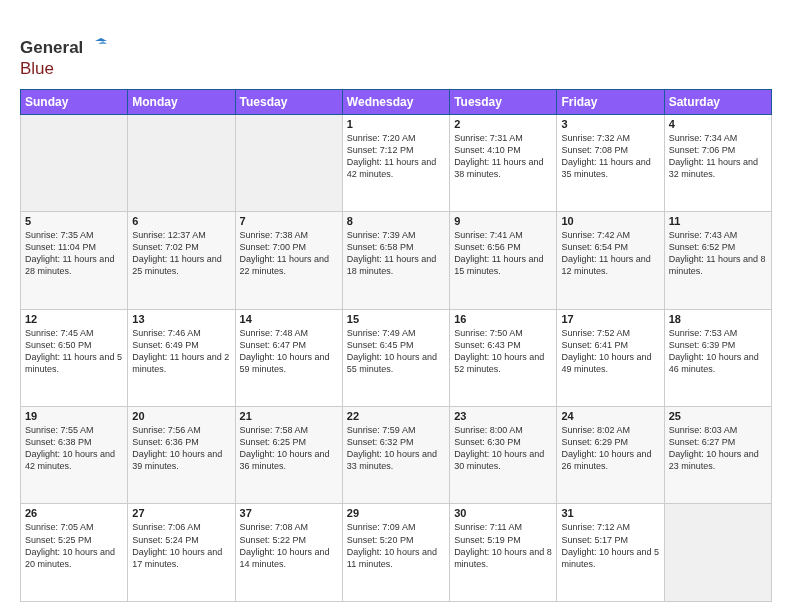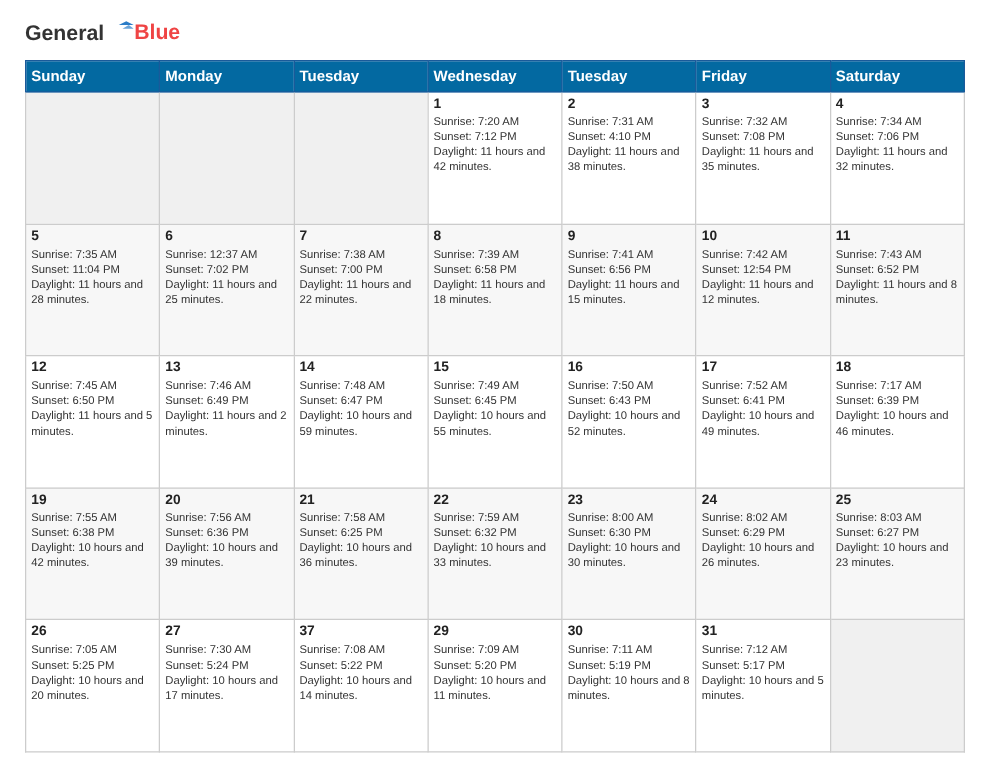--- a/index.html
+++ b/index.html
@@ -42,21 +42,21 @@
       color: #444;
     }
     .calendar {
       flex: 1;
       border: 1px solid #ccc;
       border-collapse: collapse;
       width: 100%;
       table-layout: fixed;
     }
     .calendar thead tr th {
-      background-color: #0369a1;
+      background-color: #8b5cf6;
       color: #fff;
       font-size: 12px;
       font-weight: bold;
       padding: 5px 4px;
       text-align: left;
       border: 1px solid #1a5a9a;
     }
     .calendar tbody tr td {
       border: 1px solid #ccc;
       vertical-align: top;
@@ -84,29 +84,29 @@
     td.empty {
       background: #f0f0f0 !important;
     }
   </style>
 </head>
 <body>
 
 <div class="page">
   <div class="header">
     <div class="logo">
-<div style="display:flex;align-items:flex-start;line-height:1.15;">
+<div style="display:flex;flex-direction:column;align-items:flex-start;line-height:1.15;margin-top:21px;">
   <div style="display:flex;align-items:center;gap:2px;">
     <span style="font-size:17px;font-weight:bold;color:#333;">General</span>
     <svg width="22" height="22" viewBox="0 0 22 22">
       <polygon points="10,4 22,4 16,1" fill="#2a7cc7"></polygon>
       <polygon points="13,7 22,7 18,4" fill="#2a7cc7" opacity="0.7"></polygon>
     </svg>
   </div>
-  <span style="font-size:17px;font-weight:bold;color:#ef4444;">Blue</span>
+  <span style="font-size:17px;font-weight:normal;color:#7f1d1d;">Blue</span>
 </div>
       </div>
     <div class="title-block">
       <div class="month-title"></div>
       <div class="location"></div>
     </div>
   </div>
 
   <table class="calendar">
     <thead>
@@ -186,21 +186,21 @@
           <td>
             <span class="day-number">9</span>
             <div class="day-info">Sunrise: 7:41 AM
 Sunset: 6:56 PM
 Daylight: 11 hours
 and 15 minutes.</div>
           </td>
           <td>
             <span class="day-number">10</span>
             <div class="day-info">Sunrise: 7:42 AM
-Sunset: 12:54 PM
+Sunset: 6:54 PM
 Daylight: 11 hours
 and 12 minutes.</div>
           </td>
           <td>
             <span class="day-number">11</span>
             <div class="day-info">Sunrise: 7:43 AM
 Sunset: 6:52 PM
 Daylight: 11 hours
 and 8 minutes.</div>
           </td>
@@ -243,21 +243,21 @@
           </td>
           <td>
             <span class="day-number">17</span>
             <div class="day-info">Sunrise: 7:52 AM
 Sunset: 6:41 PM
 Daylight: 10 hours
 and 49 minutes.</div>
           </td>
           <td>
             <span class="day-number">18</span>
-            <div class="day-info">Sunrise: 7:17 AM
+            <div class="day-info">Sunrise: 7:53 AM
 Sunset: 6:39 PM
 Daylight: 10 hours
 and 46 minutes.</div>
           </td>
         </tr>
         <tr>
           <td>
             <span class="day-number">19</span>
             <div class="day-info">Sunrise: 7:55 AM
 Sunset: 6:38 PM
@@ -310,21 +310,21 @@
         <tr>
           <td>
             <span class="day-number">26</span>
             <div class="day-info">Sunrise: 7:05 AM
 Sunset: 5:25 PM
 Daylight: 10 hours
 and 20 minutes.</div>
           </td>
           <td>
             <span class="day-number">27</span>
-            <div class="day-info">Sunrise: 7:30 AM
+            <div class="day-info">Sunrise: 7:06 AM
 Sunset: 5:24 PM
 Daylight: 10 hours
 and 17 minutes.</div>
           </td>
           <td>
             <span class="day-number">37</span>
             <div class="day-info">Sunrise: 7:08 AM
 Sunset: 5:22 PM
 Daylight: 10 hours
 and 14 minutes.</div>

